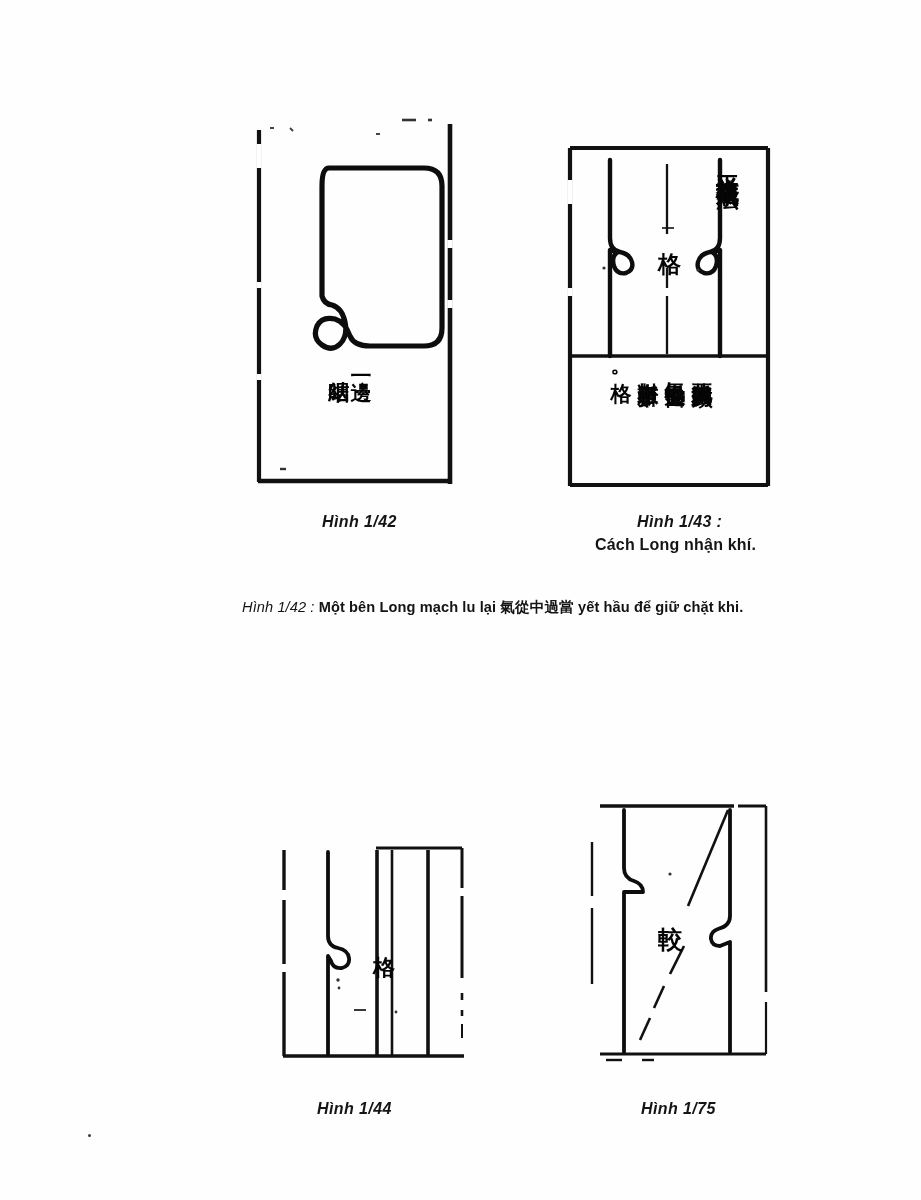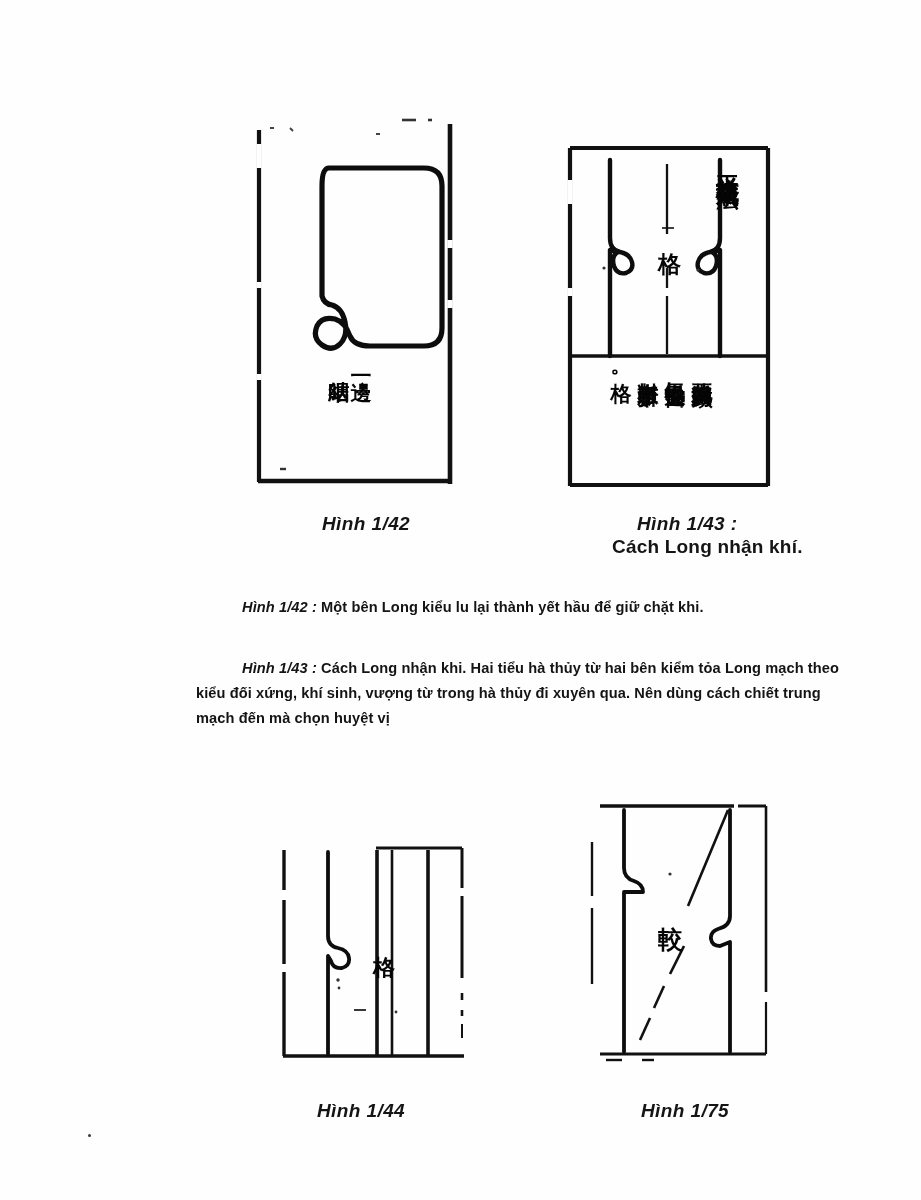--- a/index.html
+++ b/index.html
@@ -41,21 +41,21 @@
     gap: 1px;
   }
   .cjk-block .cjk { position: static; }
 
   
   .fig-caption {
     position: absolute;
     font-family: "Liberation Sans", sans-serif;
     font-style: italic;
     font-weight: 700;
-    font-size: 19px;
+    font-size: 16px;
     letter-spacing: 0.4px;
     color: #151515;
     white-space: nowrap;
   }
   .fig-caption.sub {
     font-style: normal;
     font-weight: 700;
     letter-spacing: 0.2px;
   }
 
@@ -64,21 +64,21 @@
     position: absolute;
     font-family: "Liberation Sans", sans-serif;
     font-size: 14.6px;
     font-weight: 600;
     line-height: 25px;
     color: #141414;
     letter-spacing: 0.1px;
   }
   .para .lead {
     font-style: italic;
-    font-weight: 700;
+    font-weight: 400;
   }
   .para .ind { display: inline-block; width: 46px; }
 
   .speck {
     position: absolute;
     background: #3a3a3a;
     border-radius: 50%;
   }
 </style>
 </head>
@@ -175,29 +175,26 @@
       <span class="cjk" style="font-size:21px;">此兩浜對鎖</span>
       <span class="cjk" style="font-size:21px;">氣從中過當</span>
       <span class="cjk" style="font-size:21px;">對來脈折中</span>
       <span class="cjk" style="font-size:21px;">格。</span>
     </div>
   </div>
 
   <div class="fig-caption" style="left:322px; top:513px;">Hình 1/42</div>
 
   <div class="fig-caption" style="left:637px; top:513px;">Hình 1/43 :</div>
-  <div class="fig-caption sub" style="left:612px; top:536px;">Cách Long nhận khí.</div>
+  <div class="fig-caption sub" style="left:595px; top:536px;">Cách Long nhận khí.</div>
 
   <div class="para" style="left:196px; top:595px; width:660px;">
-    <span class="ind"></span><span class="lead">Hình 1/42 :</span><span> Một bên Long kiểu lu lại thành yết hầu để giữ chặt khi.</span>
-  </div>
-
-  <div class="para" style="left:196px; top:656px; width:662px;">
-    <span class="ind"></span><span class="lead">Hình 1/43 :</span><span> Cách Long nhận khi. Hai tiểu hà thủy từ hai bên kiểm tỏa Long mạch theo kiểu đối xứng, khí sinh, vượng từ trong hà thủy đi xuyên qua. Nên dùng cách chiết trung mạch đến mà chọn huyệt vị</span>
-  </div>
+    <span class="ind"></span><span class="lead">Hình 1/42 :</span><span> Một bên Long mạch lu lại 氣從中過當 yết hầu để giữ chặt khi.</span>
+  </div>
+
 
   <div class="fig" style="left:276px; top:828px;">
     <svg width="210" height="240" viewBox="0 0 210 240">
 
       <path d="M8,22 L8,228" stroke="#111" stroke-width="3.4" fill="none"></path>
       <path d="M8,62 L8,72" stroke="#fff" stroke-width="4.4" fill="none"></path>
       <path d="M8,136 L8,144" stroke="#fff" stroke-width="4.4" fill="none"></path>
 
       <path d="M7,228 L188,228" stroke="#111" stroke-width="3.4" fill="none"></path>
 

